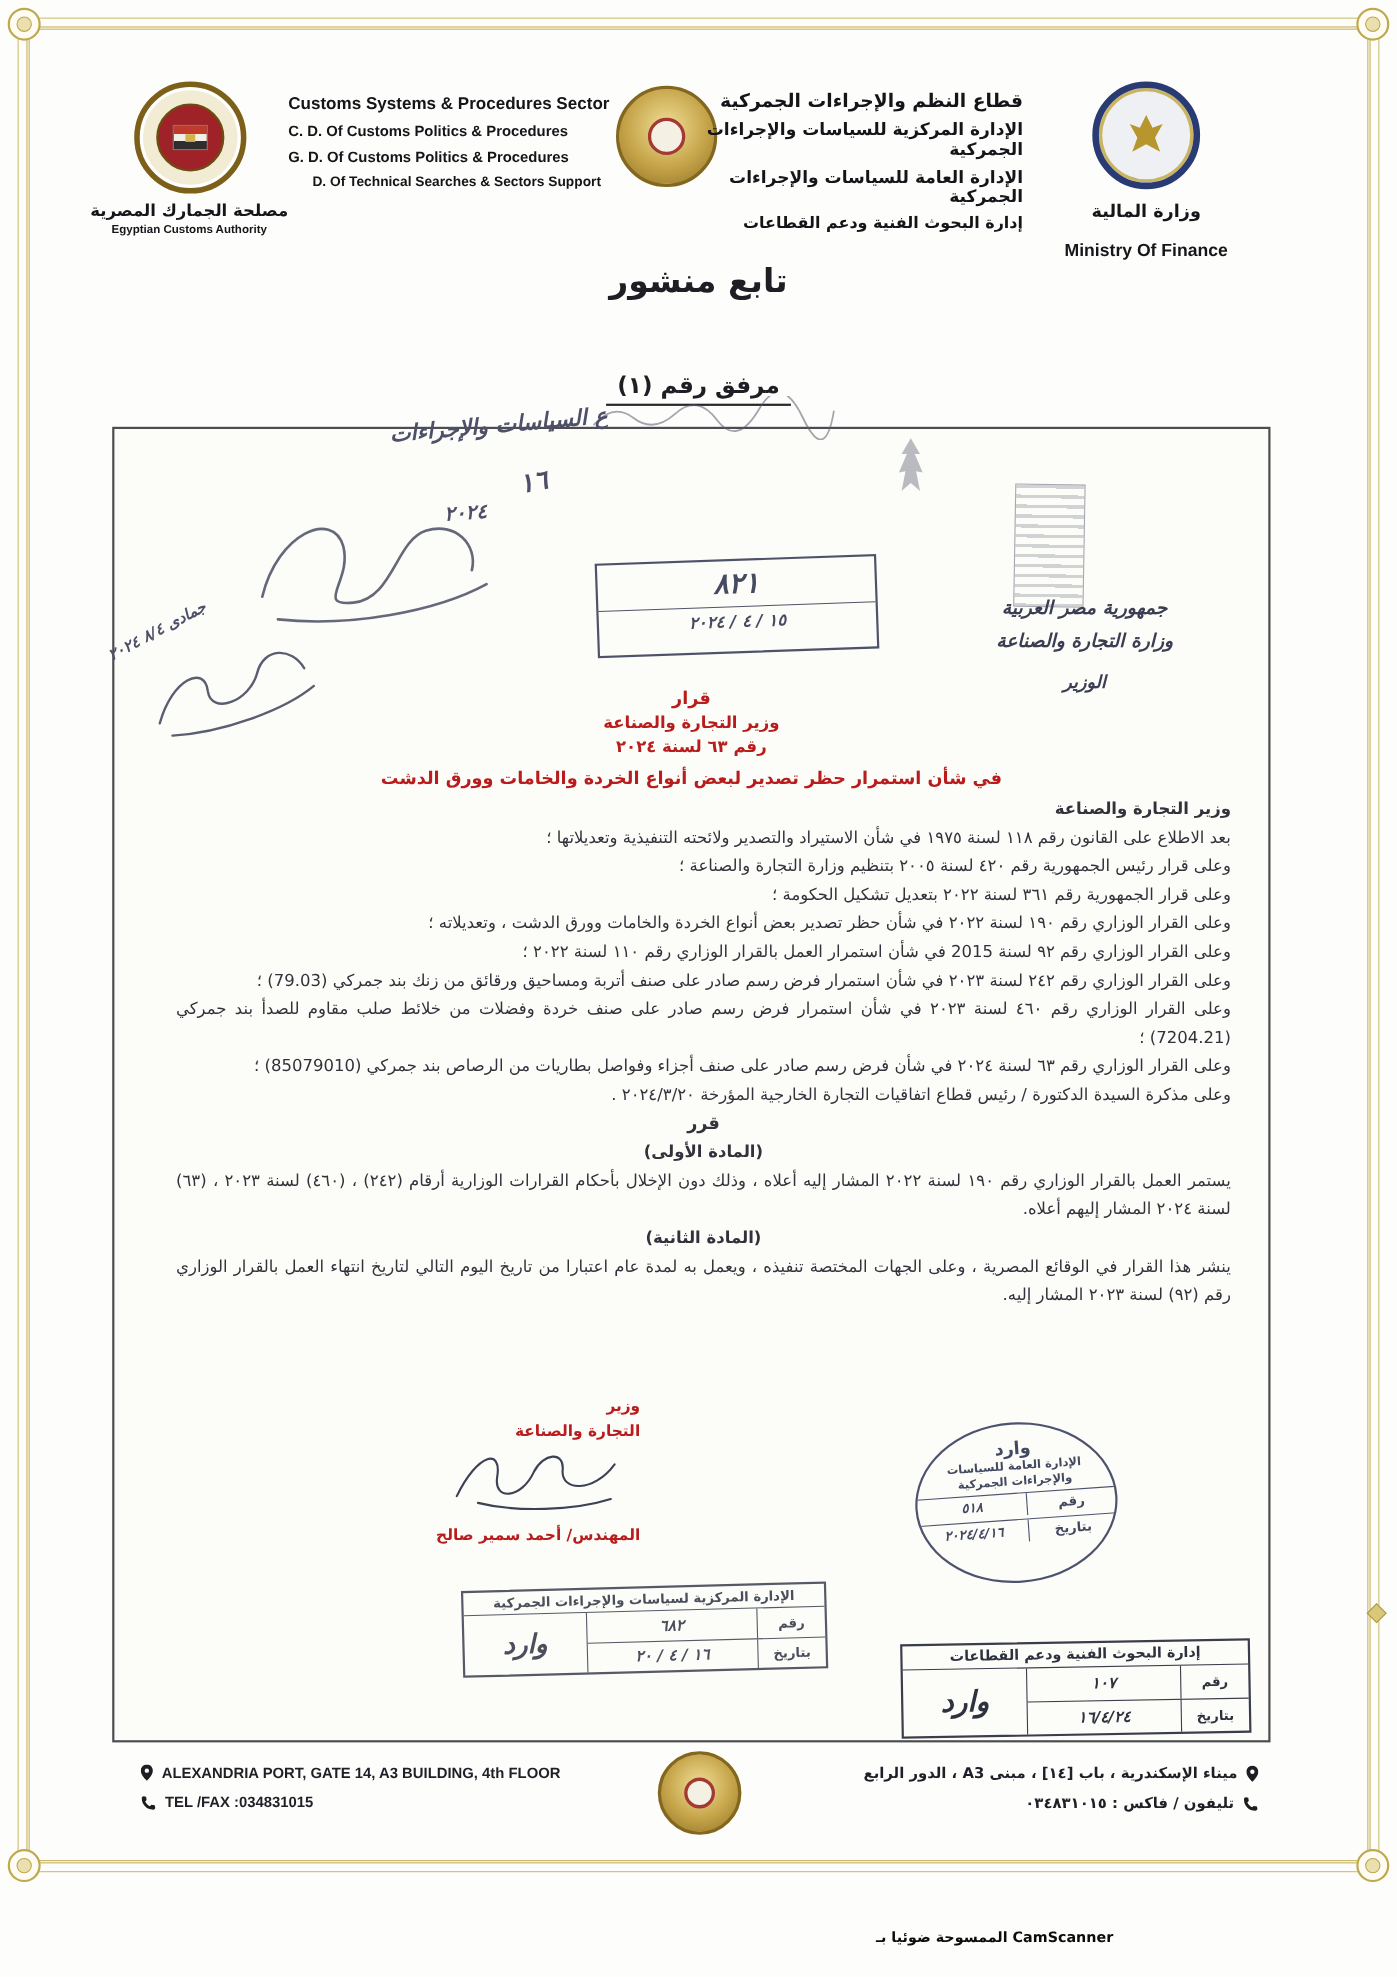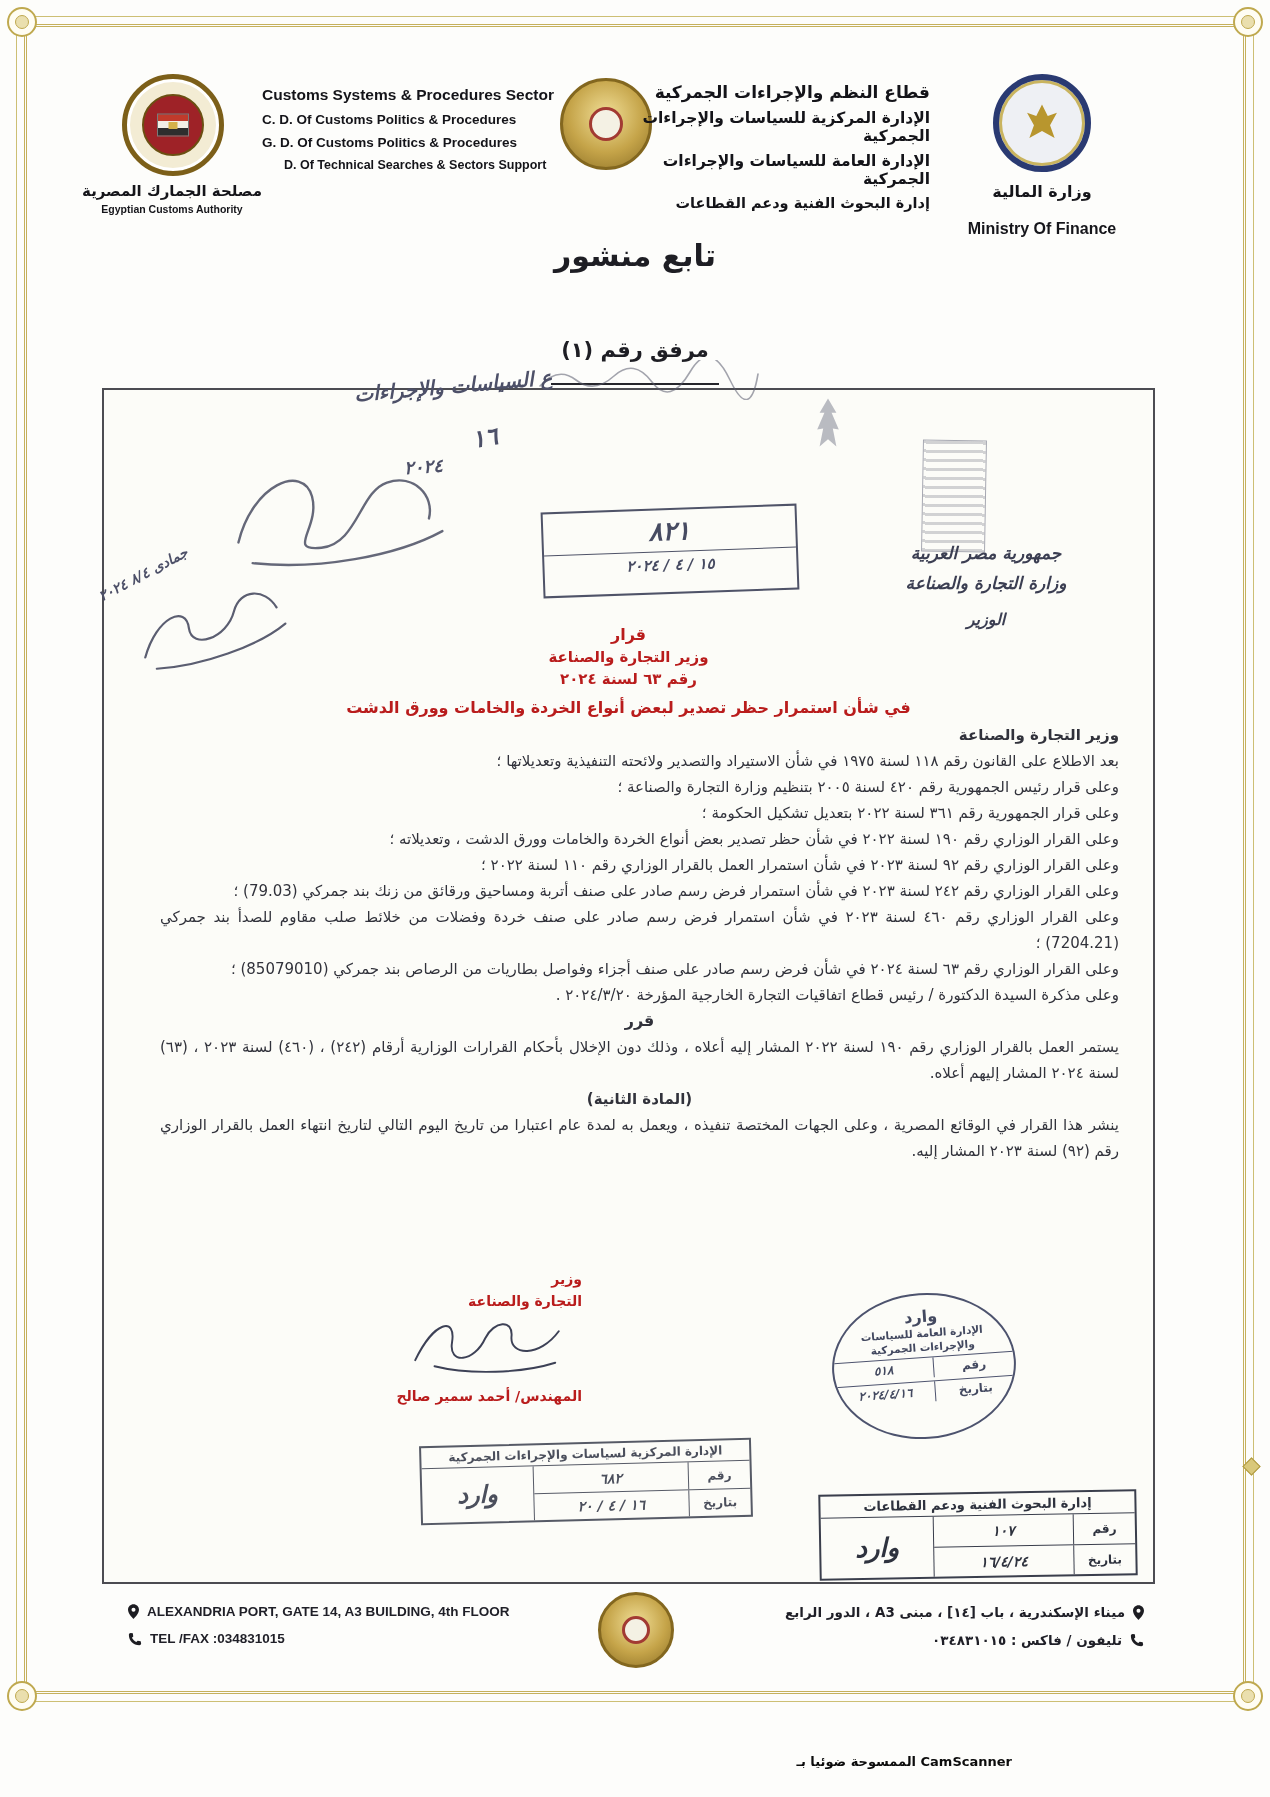--- a/index.html
+++ b/index.html
@@ -47,21 +47,21 @@
   .logo-mof { position:absolute; left:993px; top:74px; width:98px; height:98px; border-radius:50%;
     border:6px solid #2a3a72; background:#eef0f4; box-shadow: inset 0 0 0 3px #c9b45f; display:flex; align-items:center; justify-content:center; }
   .mof-label { position:absolute; left:952px; top:182px; width:180px; text-align:center; }
   .mof-label .ar-b { font-size:16px; font-weight:bold; color:#15151a; direction:rtl; }
   .mof-label .en-s { font-size:16px; font-weight:bold; color:#15151a; margin-top:19px; font-family:"Liberation Sans", sans-serif; }
 
   
   .t1 { position:absolute; top:238px; left:0; right:0; text-align:center; font-size:30px; font-weight:bold; color:#1e1e24; direction:rtl; }
   .t2 { position:absolute; top:288px; left:0; right:0; text-align:center; font-size:25px; font-weight:bold; color:#1e1e24; direction:rtl; }
   .t3-wrap { position:absolute; top:338px; left:0; right:0; text-align:center; direction:rtl; }
-  .t3 { display:inline-block; font-size:21px; font-weight:bold; color:#1e1e24; border-bottom:2.5px solid #26262c; padding:0 10px 21px; }
+  .t3 { display:inline-block; font-size:21px; font-weight:bold; color:#1e1e24; border-bottom:2.5px solid #26262c; padding:0 10px 5px; }
 
   
   .inner-doc { position:absolute; left:102px; top:388px; width:1053px; height:1196px; border:2px solid #4c4c52; background:#fcfcf8; }
 
   .hw { position:absolute; font-style:italic; font-weight:bold; color:#4d5068; direction:rtl; white-space:nowrap; }
   .hw1 { left:250px; top:-16px; font-size:20px; transform:rotate(-5deg); }
   .hw2 { left:368px; top:34px; font-size:24px; transform:rotate(-10deg); }
   .hw3 { left:300px; top:66px; font-size:18px; transform:rotate(-4deg); }
   .hw-side { left:-10px; top:176px; font-size:14px; transform:rotate(-28deg); }
   .squiggle { position:absolute; }
@@ -231,26 +231,27 @@
       <div class="h-num">رقم ٦٣ لسنة ٢٠٢٤</div>
       <div class="h-sub">في شأن استمرار حظر تصدير لبعض أنواع الخردة والخامات وورق الدشت</div>
     </div>
 
     <div class="doc-body">
       <p class="intro">وزير التجارة والصناعة</p>
       <p>بعد الاطلاع على القانون رقم ١١٨ لسنة ١٩٧٥ في شأن الاستيراد والتصدير ولائحته التنفيذية وتعديلاتها ؛</p>
       <p>وعلى قرار رئيس الجمهورية رقم ٤٢٠ لسنة ٢٠٠٥ بتنظيم وزارة التجارة والصناعة ؛</p>
       <p>وعلى قرار الجمهورية رقم ٣٦١ لسنة ٢٠٢٢ بتعديل تشكيل الحكومة ؛</p>
       <p>وعلى القرار الوزاري رقم ١٩٠ لسنة ٢٠٢٢ في شأن حظر تصدير بعض أنواع الخردة والخامات وورق الدشت ، وتعديلاته ؛</p>
-      <p>وعلى القرار الوزاري رقم ٩٢ لسنة ٢٠٢٣ في شأن استمرار العمل بالقرار الوزاري رقم ١١٠ لسنة ٢٠٢٢ ؛</p>
+      <p>وعلى القرار الوزاري رقم ٩٢ لسنة 2015 في شأن استمرار العمل بالقرار الوزاري رقم ١١٠ لسنة ٢٠٢٢ ؛</p>
       <p>وعلى القرار الوزاري رقم ٢٤٢ لسنة ٢٠٢٣ في شأن استمرار فرض رسم صادر على صنف أتربة ومساحيق ورقائق من زنك بند جمركي (79.03) ؛</p>
       <p>وعلى القرار الوزاري رقم ٤٦٠ لسنة ٢٠٢٣ في شأن استمرار فرض رسم صادر على صنف خردة وفضلات من خلائط صلب مقاوم للصدأ بند جمركي (7204.21) ؛</p>
       <p>وعلى القرار الوزاري رقم ٦٣ لسنة ٢٠٢٤ في شأن فرض رسم صادر على صنف أجزاء وفواصل بطاريات من الرصاص بند جمركي (85079010) ؛</p>
       <p>وعلى مذكرة السيدة الدكتورة / رئيس قطاع اتفاقيات التجارة الخارجية المؤرخة ٢٠٢٤/٣/٢٠ .</p>
       <p class="decision-word">قرر</p>
+      <p class="art-title">(المادة الأولى)</p>
       <p class="art-text">يستمر العمل بالقرار الوزاري رقم ١٩٠ لسنة ٢٠٢٢ المشار إليه أعلاه ، وذلك دون الإخلال بأحكام القرارات الوزارية أرقام (٢٤٢) ، (٤٦٠) لسنة ٢٠٢٣ ، (٦٣) لسنة ٢٠٢٤ المشار إليهم أعلاه.</p>
       <p class="art-title">(المادة الثانية)</p>
       <p class="art-text">ينشر هذا القرار في الوقائع المصرية ، وعلى الجهات المختصة تنفيذه ، ويعمل به لمدة عام اعتبارا من تاريخ اليوم التالي لتاريخ انتهاء العمل بالقرار الوزاري رقم (٩٢) لسنة ٢٠٢٣ المشار إليه.</p>
     </div>
 
     <div class="sig">
       <div class="s1">وزير</div>
       <div class="s1">التجارة والصناعة</div>
       <svg width="190" height="70" viewBox="0 0 180 80">
         <path d="M8 55 C 30 10, 55 5, 50 35 C 46 60, 75 58, 88 30 C 98 10, 120 8, 118 28 C 116 50, 150 52, 172 22 M 30 62 C 70 72, 130 70, 168 58" fill="none" stroke="#3d4156" stroke-width="2.2" stroke-linecap="round"></path>

